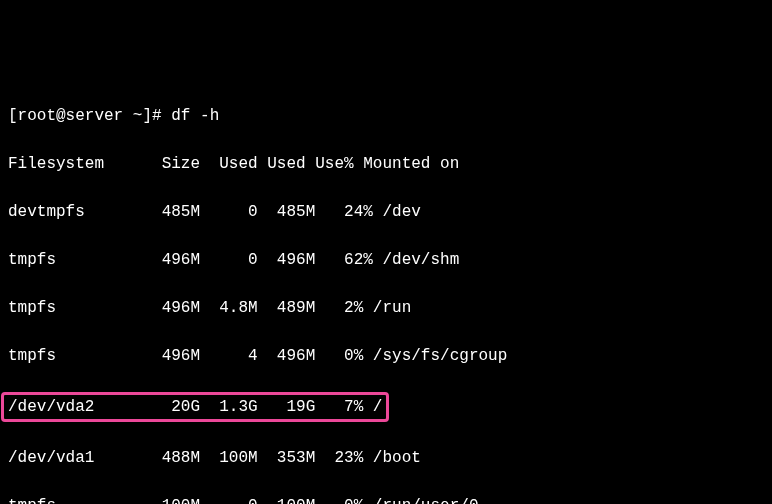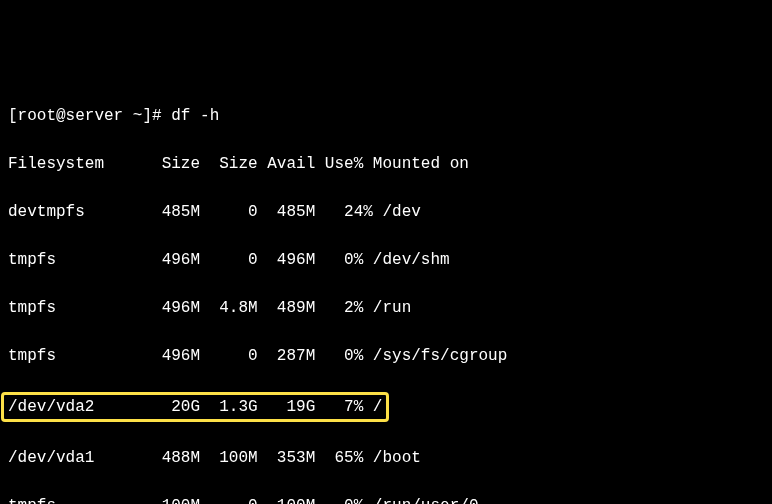--- a/index.html
+++ b/index.html
@@ -10,40 +10,40 @@
       font-size: 16px;
       line-height: 1.5;
       padding: 8px;
       white-space: pre;
       width: 772px;
       height: 504px;
       overflow: hidden;
     }
     .line { white-space: pre; }
     .highlight-red {
-      border: 3px solid #fde047;
+      border: 3px solid #ec4899;
       border-radius: 4px;
       display: inline-block;
       padding: 0 4px;
       margin-left: -7px;
     }
   </style>
 </head>
 <body>
 
 
 
 <div class="line">[root@server ~]# df -h</div>
-<div class="line">Filesystem      Size  Size Avail Use% Mounted on</div>
+<div class="line">Filesystem      Size  Used Used Use% Mounted on</div>
 <div class="line">devtmpfs        485M     0  485M   24% /dev</div>
-<div class="line">tmpfs           496M     0  496M   0% /dev/shm</div>
+<div class="line">tmpfs           496M     0  496M   62% /dev/shm</div>
 <div class="line">tmpfs           496M  4.8M  489M   2% /run</div>
-<div class="line">tmpfs           496M     0  287M   0% /sys/fs/cgroup</div>
+<div class="line">tmpfs           496M     4  496M   0% /sys/fs/cgroup</div>
 <div class="line"><span class="highlight-red">/dev/vda2        20G  1.3G   19G   7% /</span></div>
-<div class="line">/dev/vda1       488M  100M  353M  65% /boot</div>
+<div class="line">/dev/vda1       488M  100M  353M  23% /boot</div>
 <div class="line">tmpfs           100M     0  100M   0% /run/user/0</div>
 
 
 
 
 
 
 
 
 

